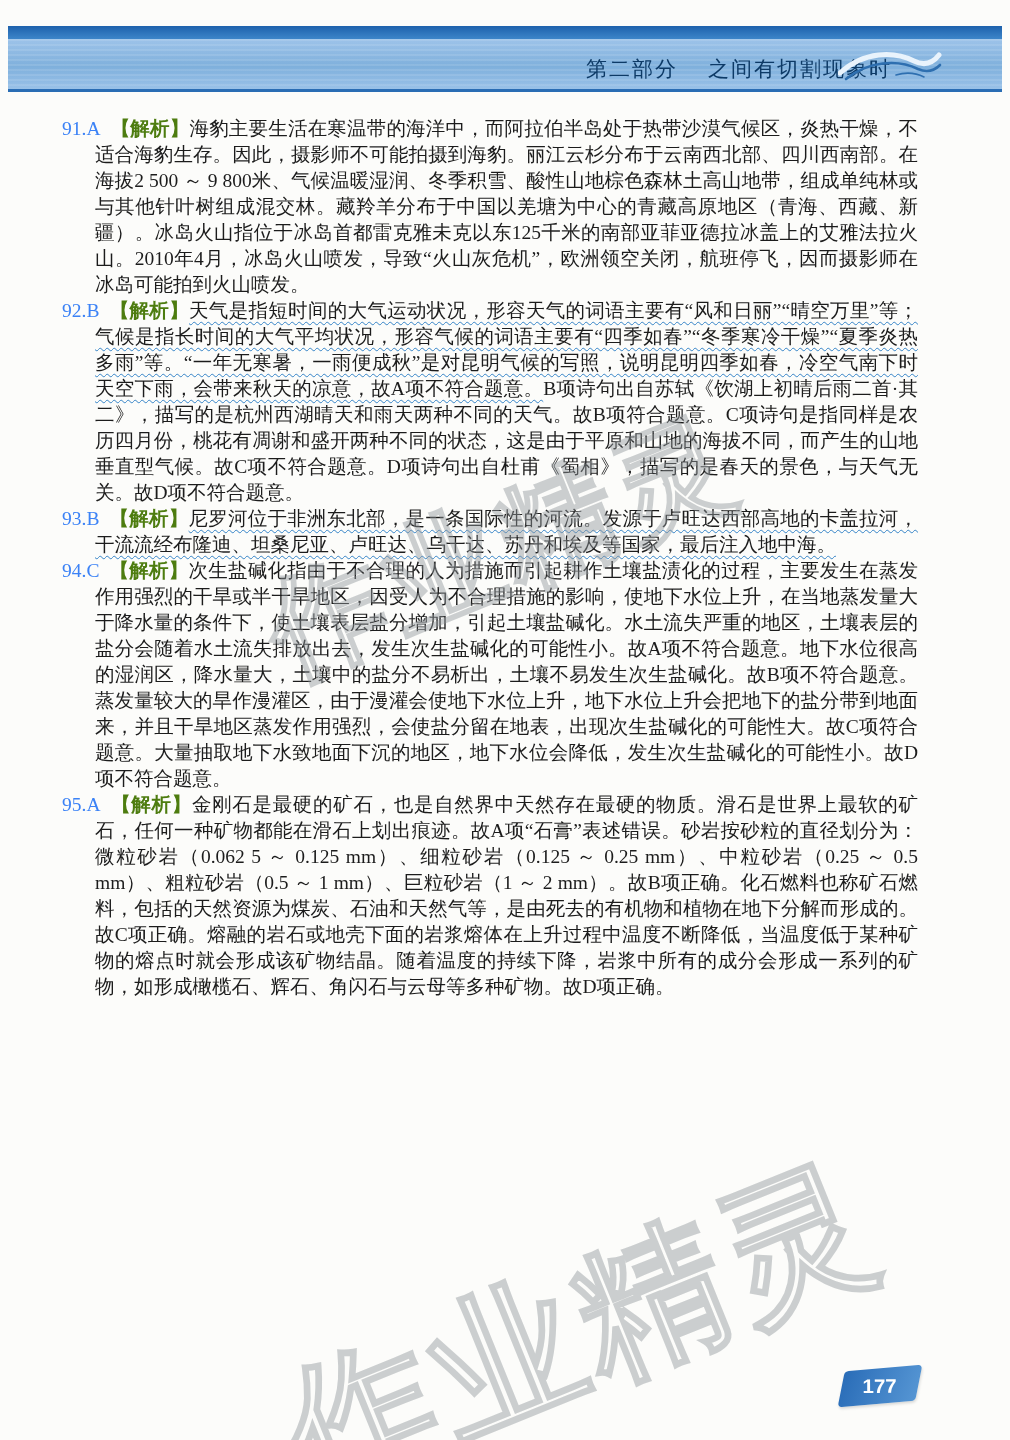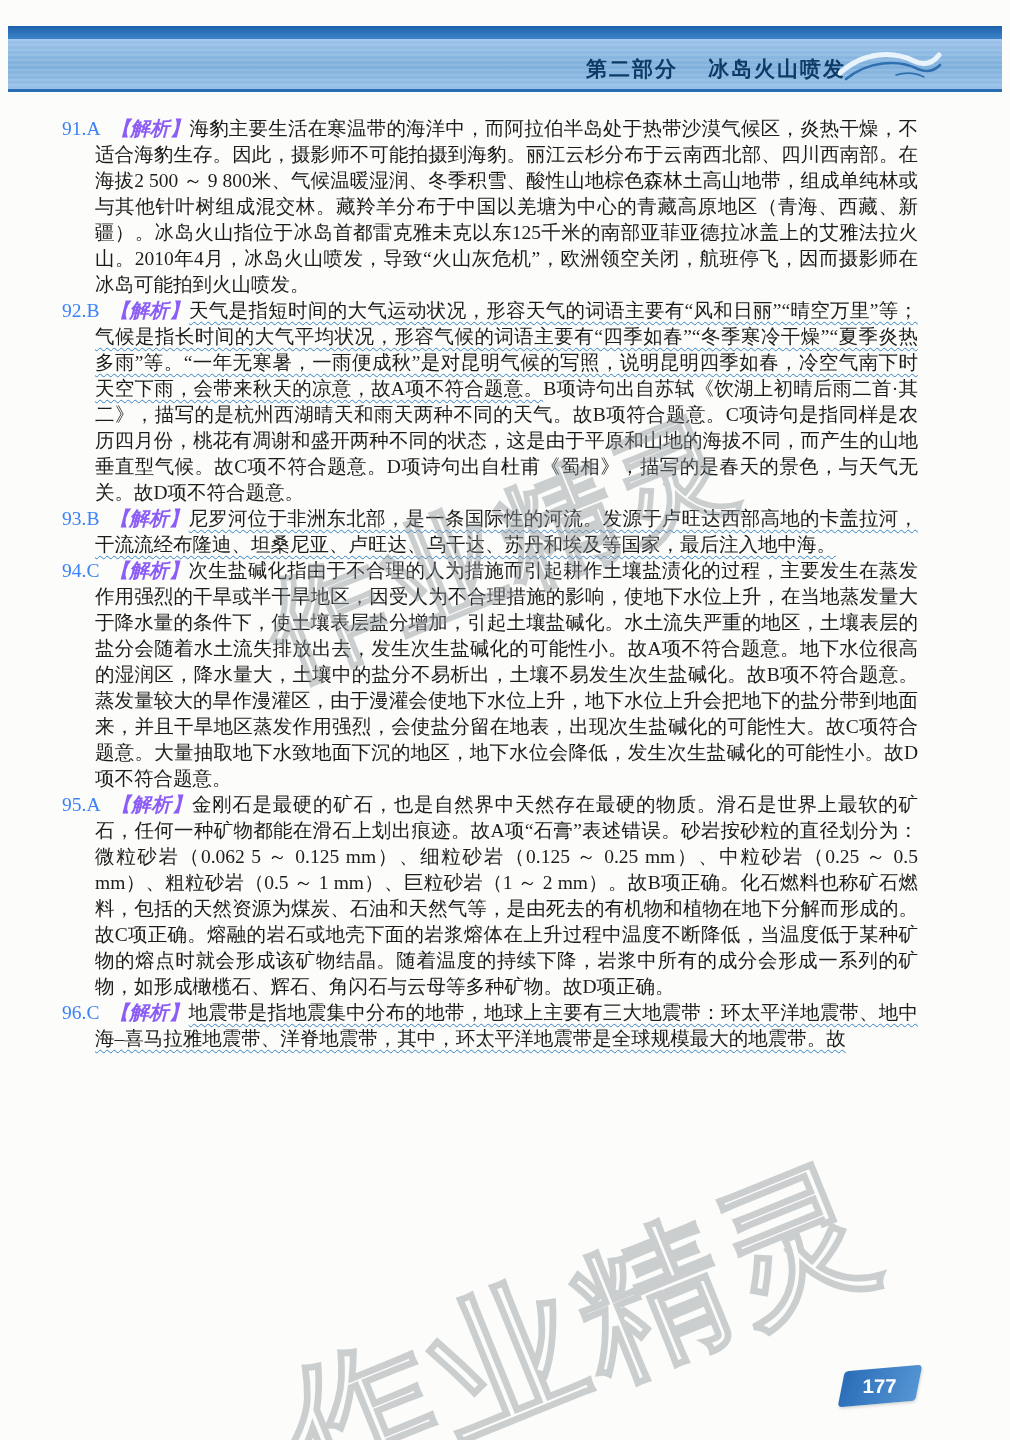--- a/index.html
+++ b/index.html
@@ -24,41 +24,41 @@
     position:relative;
     height:50px;
     background:
       repeating-linear-gradient(180deg,rgba(255,255,255,.10) 0 2px,rgba(0,0,0,0) 2px 5px),
       linear-gradient(180deg,#9dc3e9,#7fb0dc 55%,#99c1e8);
     border-bottom:3px solid #2a6db4;
   }
   .header-title{
     position:absolute;left:578px;top:0;height:60px;
     display:flex;align-items:center;gap:30px;
-    color:#0d3a66;font-weight:bold;font-size:21px;letter-spacing:2px;
+    color:#0d3a66;font-weight:normal;font-size:21px;letter-spacing:2px;
   }
   .header-wave{
     position:absolute;right:60px;top:6px;width:104px;height:40px;
   }
 
   
   .content{
     position:absolute;top:116px;left:62px;width:856px;
     font-size:19.5px;line-height:26px;text-align:justify;
   }
   .para{margin:0;}
   .intro{padding-left:33px;}
   .item{padding-left:33px;text-indent:-33px;}
   .num{
     color:#3b82f6;
     font-family:"Liberation Serif","DejaVu Serif",serif;
     margin-right:10px;
   }
   .label{
-    color:#8b5cf6;font-weight:bold;margin-right:0;font-style:italic;
+    color:#4d7c0f;font-weight:bold;margin-right:0;
   }
   .wavy{
     text-decoration-line:underline;
     text-decoration-style:wavy;
     text-decoration-color:#3584c7;
     text-decoration-thickness:1.4px;
     text-underline-offset:4px;
   }
 
   
@@ -93,37 +93,36 @@
   }
 </style>
 </head>
 <body>
 
 <div class="page-header">
   <div class="band-top"></div>
   <div class="band-main">
     <div class="header-title">
       <span>第二部分</span>
-      <span>冰岛火山喷发</span>
+      <span>之间有切割现象时</span>
     </div>
     <svg class="header-wave" viewBox="0 0 104 40" aria-hidden="true">
       <path d="M2 28 C 26 6, 56 6, 76 16 C 86 21, 94 19, 101 10" stroke="#e9f3fc" stroke-width="5" fill="none" stroke-linecap="round"></path>
       <path d="M8 34 C 30 16, 60 14, 80 24 C 89 28, 96 26, 102 20" stroke="#2e6fb0" stroke-width="2.6" fill="none" stroke-linecap="round"></path>
       <path d="M58 30 C 68 27, 78 28, 86 32" stroke="#2e6fb0" stroke-width="1.6" fill="none" stroke-linecap="round"></path>
     </svg>
   </div>
 </div>
 
 <div class="content">
     <p class="para item"><span class="num">91.A</span><span class="label">【解析】</span><span>海豹主要生活在寒温带的海洋中，而阿拉伯半岛处于热带沙漠气候区，炎热干燥，不适合海豹生存。因此，摄影师不可能拍摄到海豹。丽江云杉分布于云南西北部、四川西南部。在海拔2 500 ～ 9 800米、气候温暖湿润、冬季积雪、酸性山地棕色森林土高山地带，组成单纯林或与其他针叶树组成混交林。藏羚羊分布于中国以羌塘为中心的青藏高原地区（青海、西藏、新疆）。冰岛火山指位于冰岛首都雷克雅未克以东125千米的南部亚菲亚德拉冰盖上的艾雅法拉火山。2010年4月，冰岛火山喷发，导致“火山灰危机”，欧洲领空关闭，航班停飞，因而摄影师在冰岛可能拍到火山喷发。</span></p>
     <p class="para item"><span class="num">92.B</span><span class="label">【解析】</span><span class="wavy">天气是指短时间的大气运动状况，形容天气的词语主要有“风和日丽”“晴空万里”等；气候是指长时间的大气平均状况，形容气候的词语主要有“四季如春”“冬季寒冷干燥”“夏季炎热多雨”等。“一年无寒暑，一雨便成秋”是对昆明气候的写照，说明昆明四季如春，冷空气南下时天空下雨，会带来秋天的凉意，故A项不符合题意。</span><span>B项诗句出自苏轼《饮湖上初晴后雨二首·其二》，描写的是杭州西湖晴天和雨天两种不同的天气。故B项符合题意。C项诗句是指同样是农历四月份，桃花有凋谢和盛开两种不同的状态，这是由于平原和山地的海拔不同，而产生的山地垂直型气候。故C项不符合题意。D项诗句出自杜甫《蜀相》，描写的是春天的景色，与天气无关。故D项不符合题意。</span></p>
     <p class="para item"><span class="num">93.B</span><span class="label">【解析】</span><span class="wavy">尼罗河位于非洲东北部，是一条国际性的河流。发源于卢旺达西部高地的卡盖拉河，干流流经布隆迪、坦桑尼亚、卢旺达、乌干达、苏丹和埃及等国家，最后注入地中海。</span></p>
     <p class="para item"><span class="num">94.C</span><span class="label">【解析】</span><span>次生盐碱化指由于不合理的人为措施而引起耕作土壤盐渍化的过程，主要发生在蒸发作用强烈的干旱或半干旱地区，因受人为不合理措施的影响，使地下水位上升，在当地蒸发量大于降水量的条件下，使土壤表层盐分增加，引起土壤盐碱化。水土流失严重的地区，土壤表层的盐分会随着水土流失排放出去，发生次生盐碱化的可能性小。故A项不符合题意。地下水位很高的湿润区，降水量大，土壤中的盐分不易析出，土壤不易发生次生盐碱化。故B项不符合题意。蒸发量较大的旱作漫灌区，由于漫灌会使地下水位上升，地下水位上升会把地下的盐分带到地面来，并且干旱地区蒸发作用强烈，会使盐分留在地表，出现次生盐碱化的可能性大。故C项符合题意。大量抽取地下水致地面下沉的地区，地下水位会降低，发生次生盐碱化的可能性小。故D项不符合题意。</span></p>
     <p class="para item"><span class="num">95.A</span><span class="label">【解析】</span><span>金刚石是最硬的矿石，也是自然界中天然存在最硬的物质。滑石是世界上最软的矿石，任何一种矿物都能在滑石上划出痕迹。故A项“石膏”表述错误。砂岩按砂粒的直径划分为：微粒砂岩（0.062 5 ～ 0.125 mm）、细粒砂岩（0.125 ～ 0.25 mm）、中粒砂岩（0.25 ～ 0.5 mm）、粗粒砂岩（0.5 ～ 1 mm）、巨粒砂岩（1 ～ 2 mm）。故B项正确。化石燃料也称矿石燃料，包括的天然资源为煤炭、石油和天然气等，是由死去的有机物和植物在地下分解而形成的。故C项正确。熔融的岩石或地壳下面的岩浆熔体在上升过程中温度不断降低，当温度低于某种矿物的熔点时就会形成该矿物结晶。随着温度的持续下降，岩浆中所有的成分会形成一系列的矿物，如形成橄榄石、辉石、角闪石与云母等多种矿物。故D项正确。</span></p>
-    <p class="para item"><span class="num">96.C</span><span class="label">【解析】</span><span class="wavy">地震带是指地震集中分布的地带，地球上主要有三大地震带：环太平洋地震带、地中海–喜马拉雅地震带、洋脊地震带，其中，环太平洋地震带是全球规模最大的地震带。故</span></p>
   </div>
 
 <div class="watermark wm-1">作业精灵</div>
 <div class="watermark wm-2">作业精灵</div>
 
 <div class="page-badge">
   <span>177</span>
 </div>
 
 </body></html>

